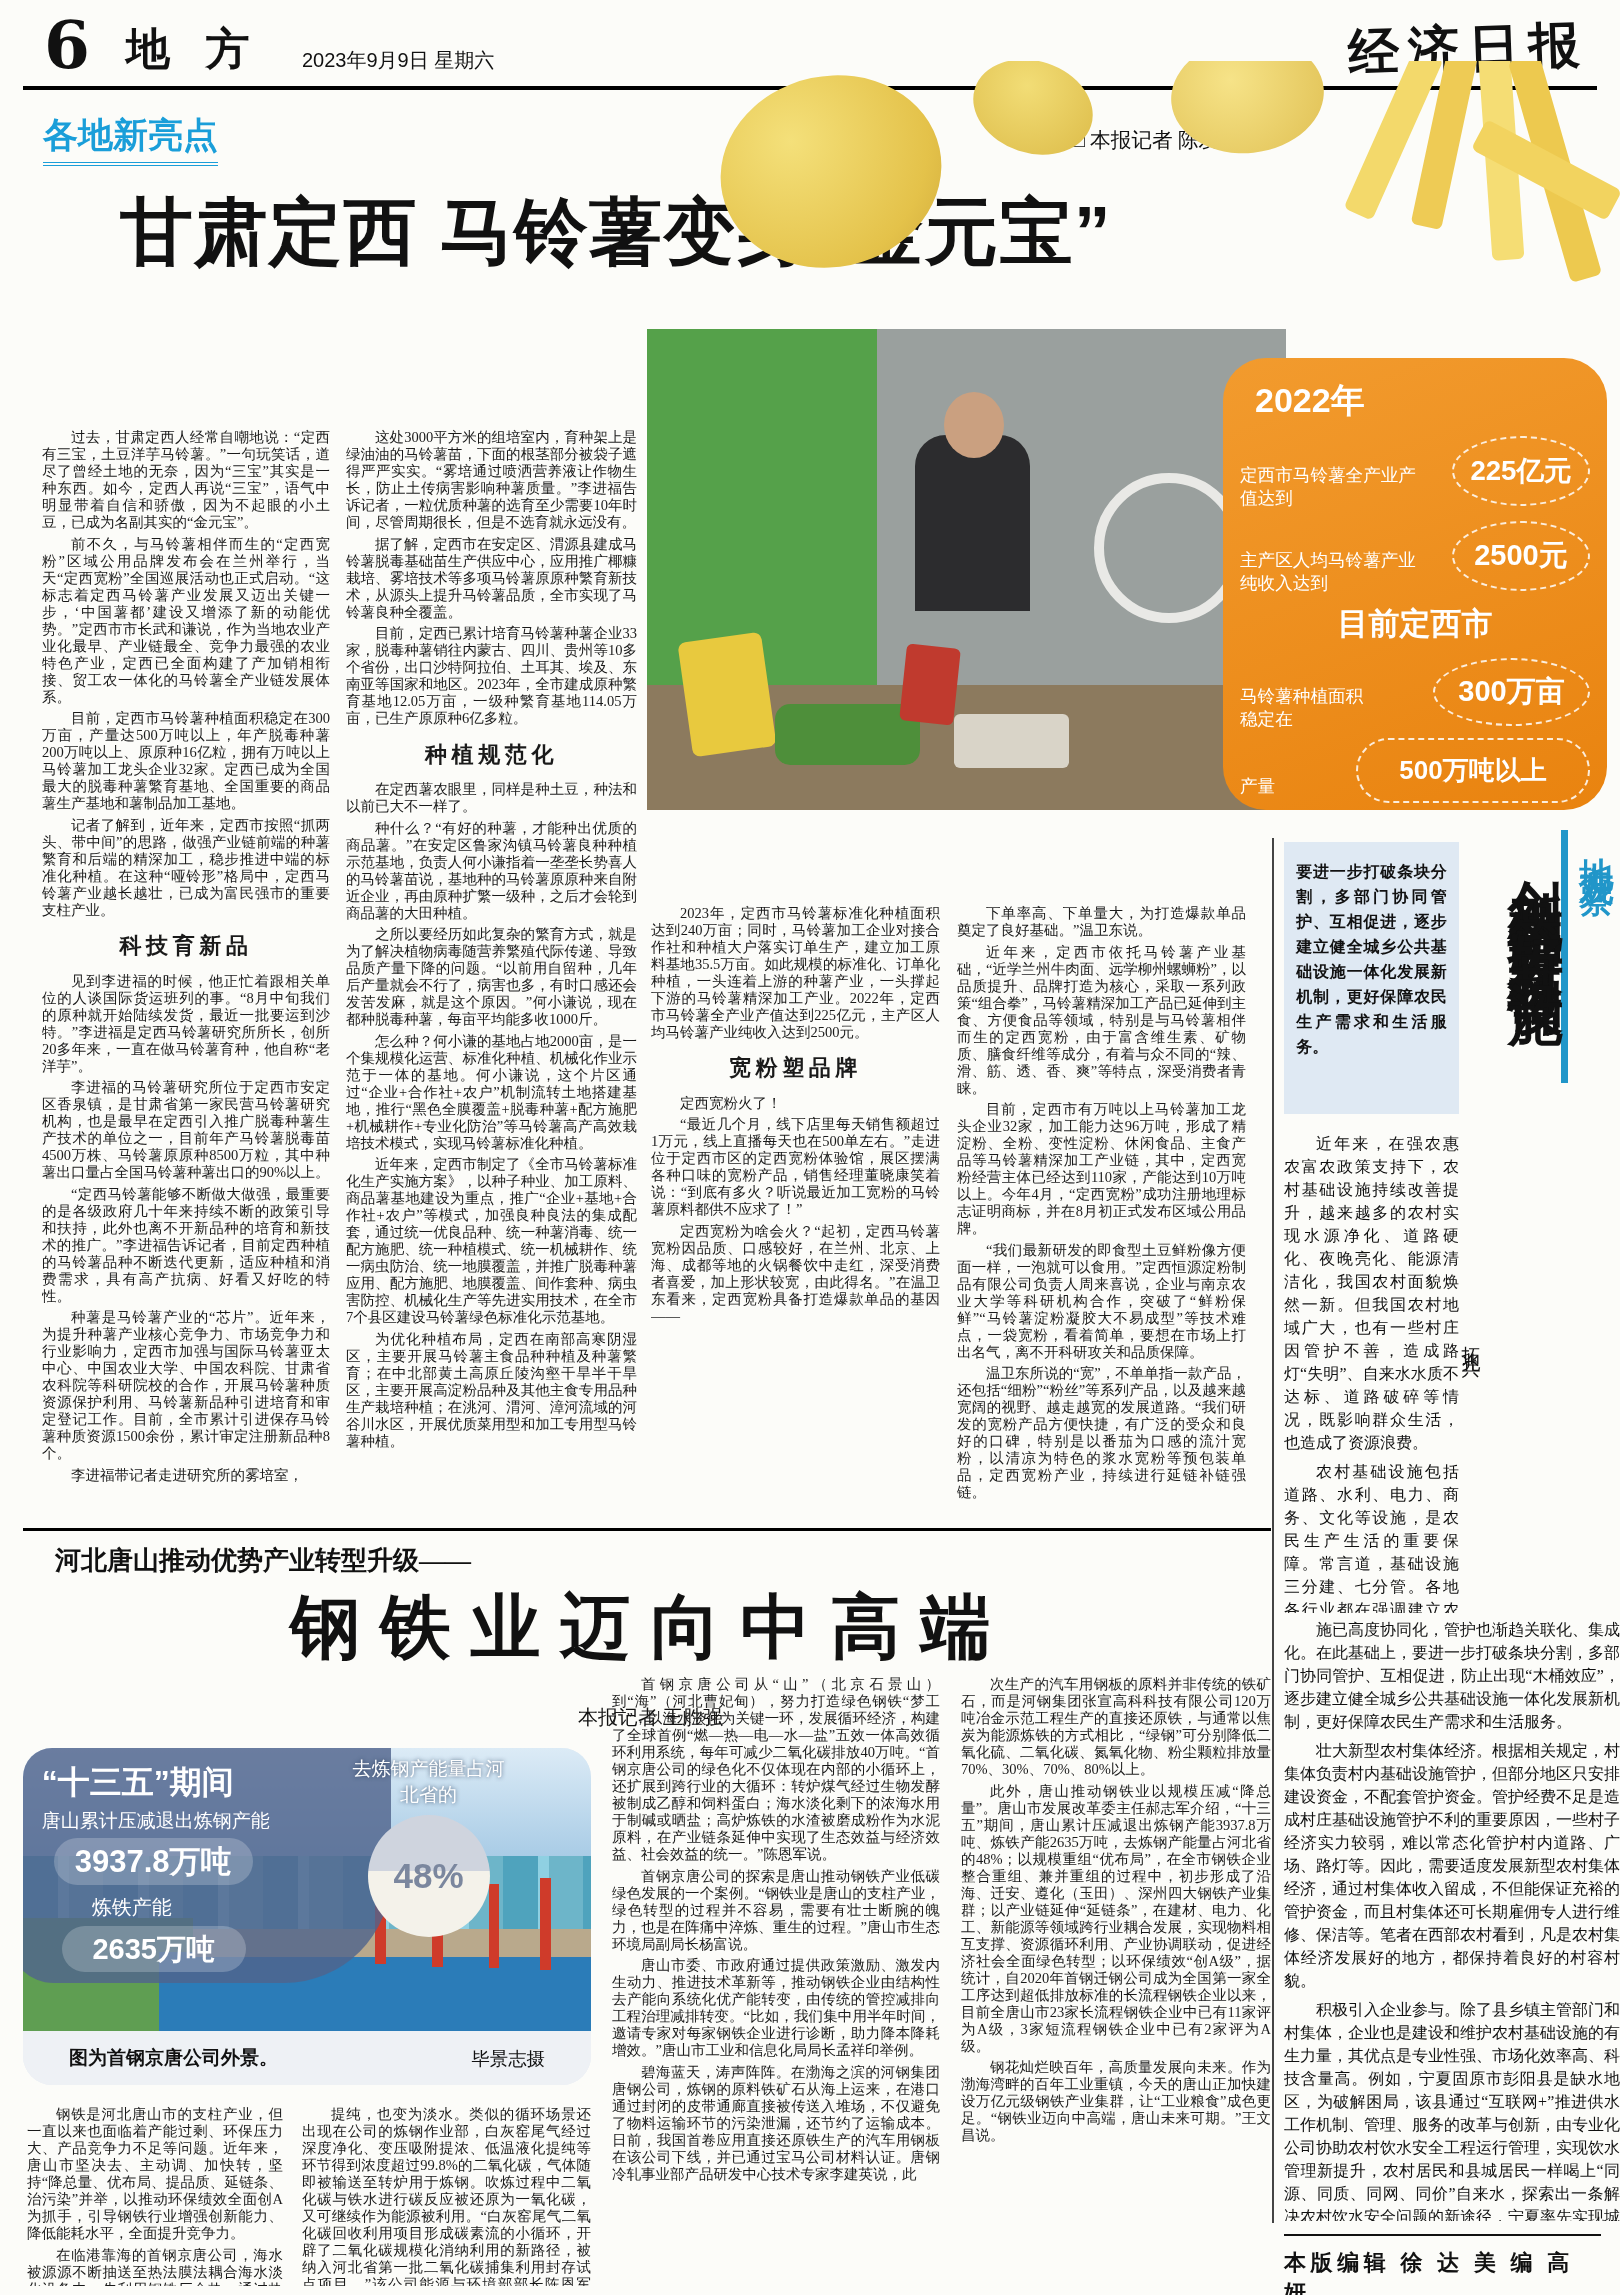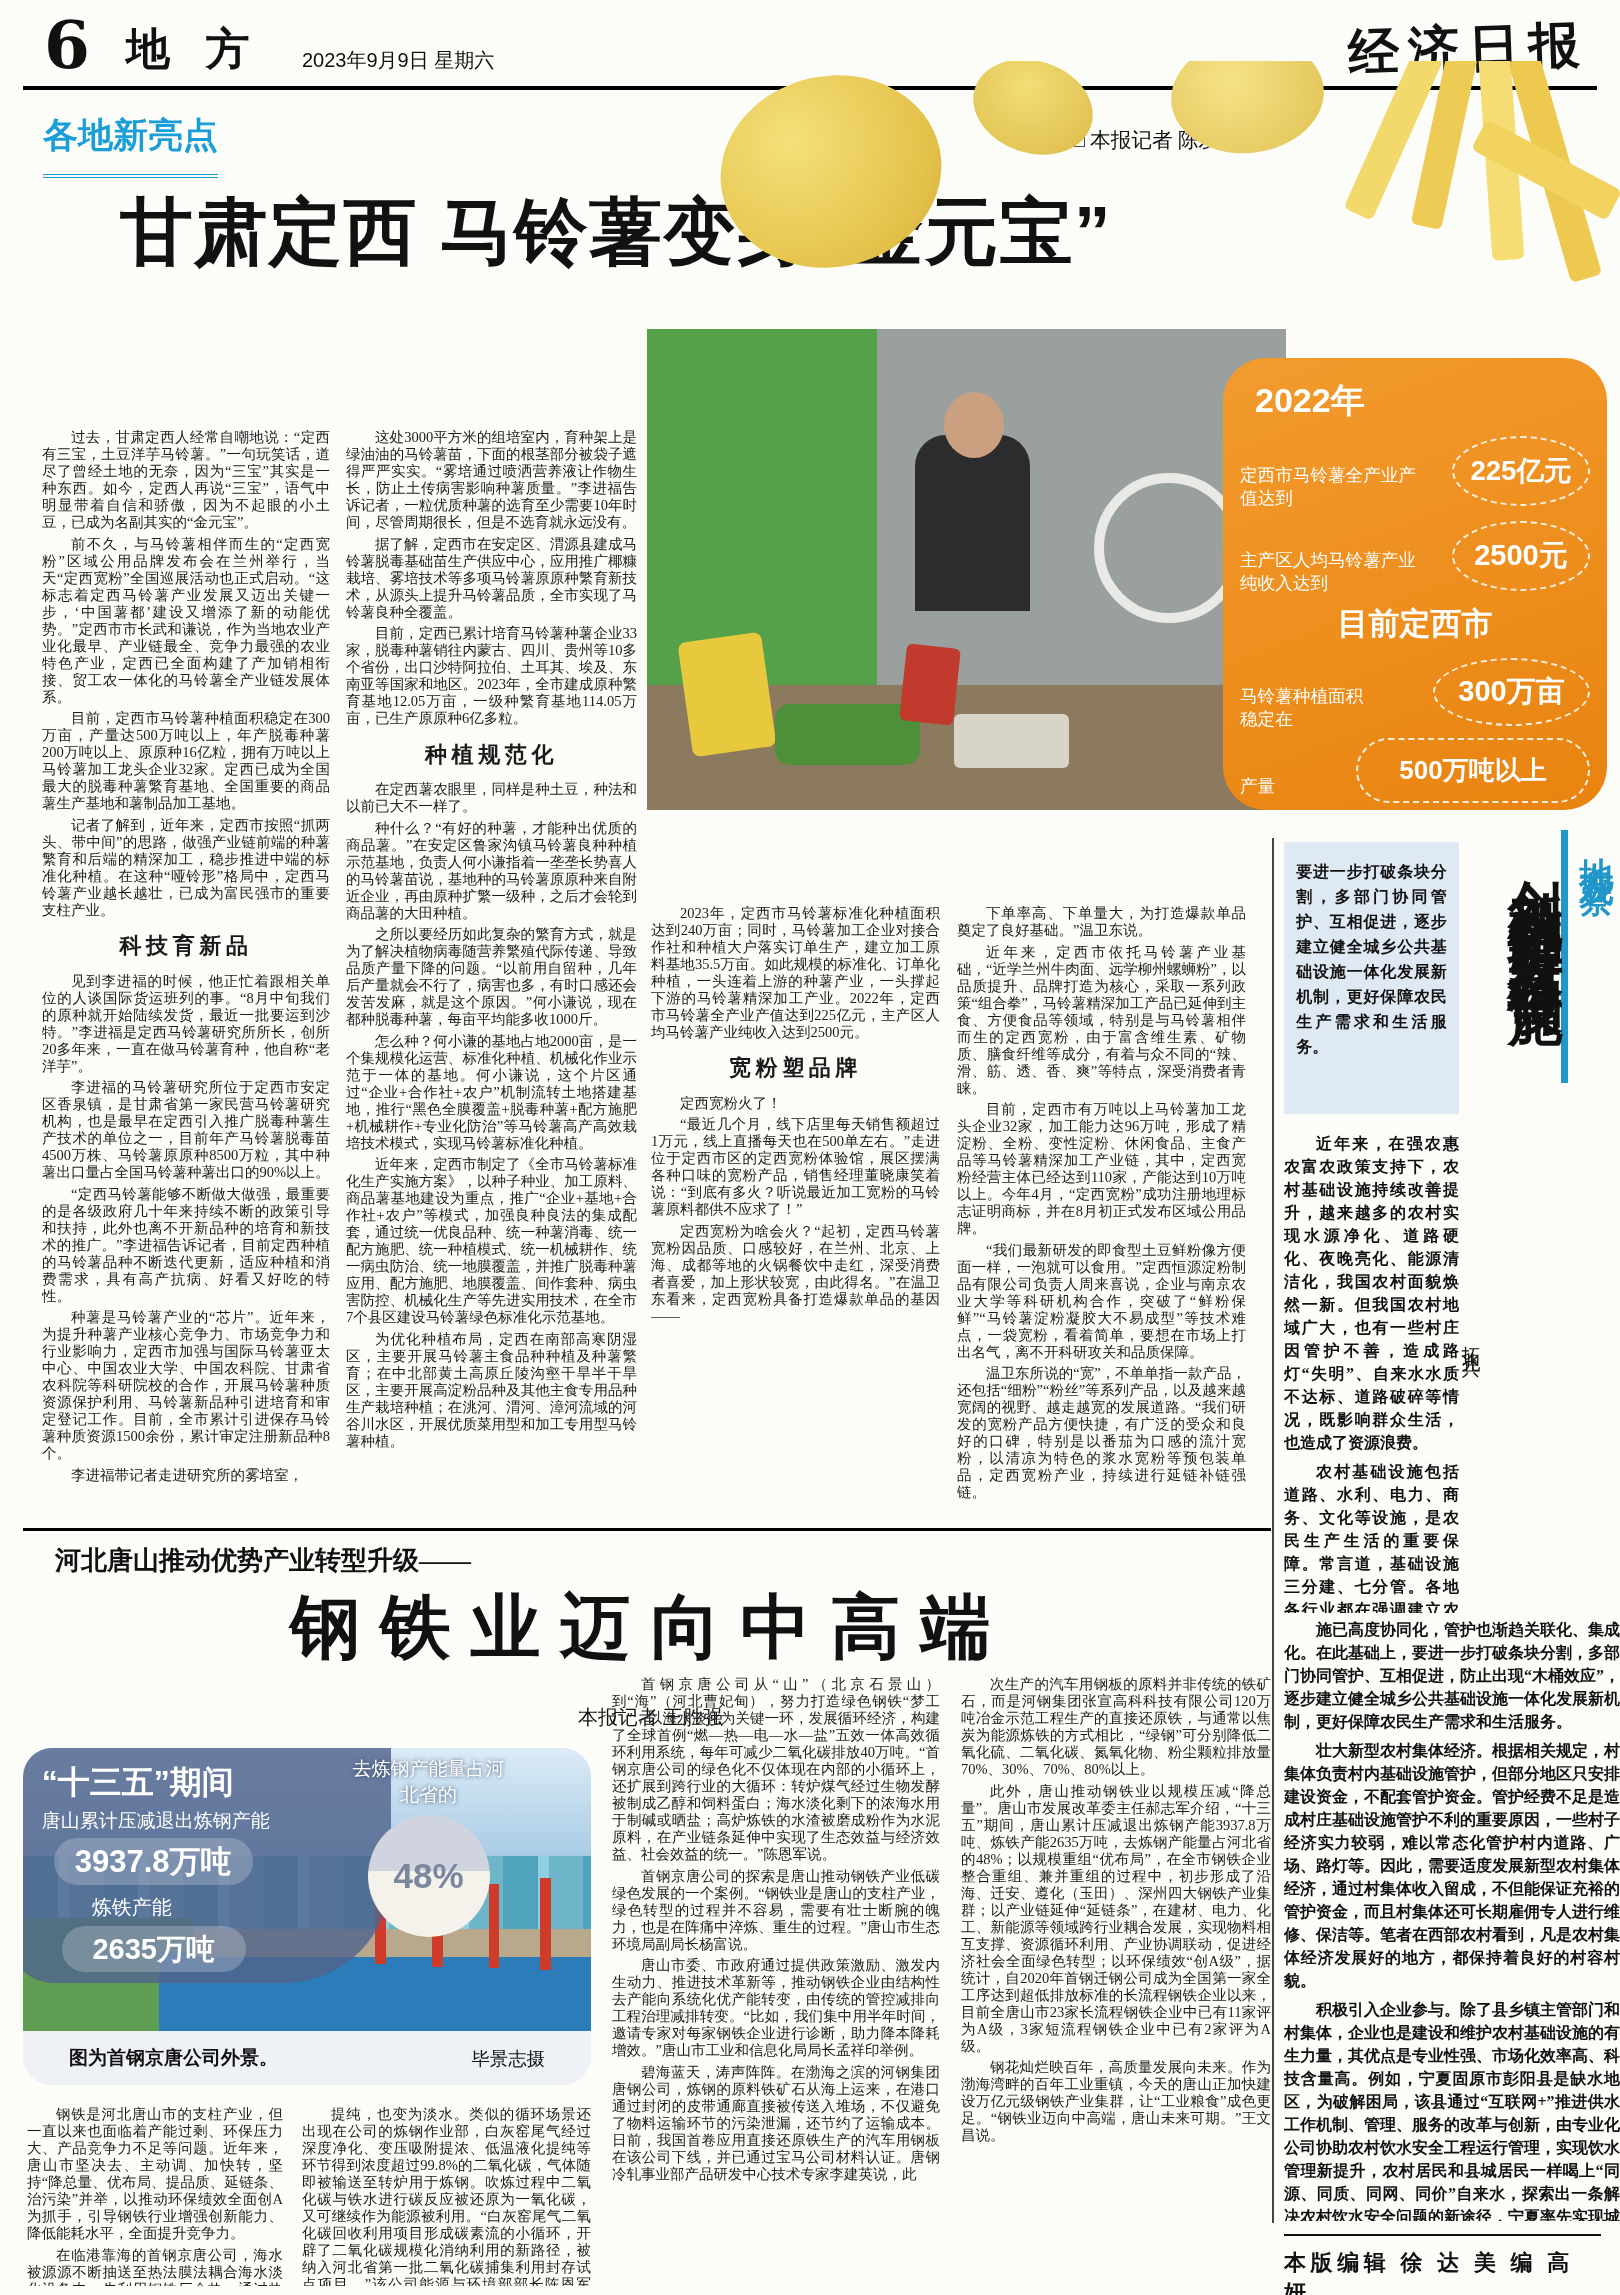--- a/index.html
+++ b/index.html
@@ -4,21 +4,21 @@
 <style>
   html,body{margin:0;padding:0;background:#e8e8e8;}
   #page{position:relative;width:1620px;height:2295px;background:#fcfcf9;margin:0 auto;
         font-family:"Liberation Serif",serif;color:#111;overflow:hidden;}
   .abs{position:absolute;}
   .colbox{position:absolute;overflow:hidden;text-align:justify;font-size:14.5px;line-height:17px;color:#1a1a1a;}
   .colbox p{margin:0 0 4.6px 0;text-indent:2em;}
   .subhead{font-family:"Liberation Sans",sans-serif;font-weight:bold;font-size:22px;
            text-align:center;margin:18.4px 0;letter-spacing:4.6px;}
   .sideband{font-size:16px;line-height:23px;}
-  .sideband p{margin:0 0 6.1px 0;text-indent:2em;font-weight:bold;}
+  .sideband p{margin:0 0 6.1px 0;text-indent:2em;}
   .pillrow{display:flex;align-items:center;justify-content:space-between;margin:7.7px 17px;}
   .oi-label{font-size:17.6px;line-height:23px;color:#fff;width:176px;font-family:"Liberation Sans",sans-serif;margin-top:32px;}
   .oi-pill{border:2.3px dashed rgba(255,255,255,.85);border-radius:50%;color:#fff;
            display:flex;align-items:center;justify-content:center;font-weight:bold;
            font-family:"Liberation Sans",sans-serif;}
   .steel-pill{background:rgba(255,255,255,.22);border-radius:31px;color:#fff;text-align:center;
            font-family:"Liberation Sans",sans-serif;font-weight:bold;}
   .vtext{writing-mode:vertical-rl;text-orientation:upright;}
 </style>
 </head>
@@ -27,21 +27,21 @@
 <div id="page">
 
   <div class="abs" style="left:0;top:0;width:1620px;height:90px;">
     <span class="abs" style="left:44px;top:6.1px;font-size:66px;font-weight:bold;font-family:'DejaVu Serif',serif;">6</span>
     <span class="abs" style="left:126px;top:20px;font-size:44px;font-weight:bold;letter-spacing:12.2px;">地 方</span>
     <span class="abs" style="left:302px;top:47px;font-size:20px;font-family:'Liberation Sans',sans-serif;">2023年9月9日  星期六</span>
     <span class="abs" style="right:31px;top:15.3px;font-size:51px;font-weight:bold;font-family:'DejaVu Serif',serif;transform:rotate(-2deg);letter-spacing:9.2px;">经济日报</span>
   </div>
   <div class="abs" style="left:23px;top:86px;width:1574px;height:3.8px;background:#000;"></div>
 
-  <div class="abs" style="left:43px;top:112px;font-size:35px;font-weight:bold;color:#1a9ed9;font-family:'Liberation Sans',sans-serif;border-bottom:4.6px double #1a9ed9;padding-bottom:15px;">各地新亮点</div>
+  <div class="abs" style="left:43px;top:112px;font-size:35px;font-weight:bold;color:#1a9ed9;font-family:'Liberation Sans',sans-serif;border-bottom:4.6px double #1a9ed9;padding-bottom:3px;">各地新亮点</div>
   <div class="abs" style="left:941px;top:126px;width:299px;text-align:right;font-size:20.7px;">□ 本报记者  陈发明</div>
 
   <div class="abs" style="left:42px;top:184px;width:1148px;height:115px;font-size:73px;font-weight:900;font-family:'Liberation Sans',sans-serif;text-align:center;letter-spacing:1.5px;">甘肃定西 马铃薯变身“金元宝”</div>
 
   <div class="abs" style="left:643px;top:61px;width:977px;height:268px;overflow:hidden;">
     <div class="abs" style="left:77px;top:15.3px;width:222px;height:191px;border-radius:50%;background:radial-gradient(circle at 35% 30%,#f4e07a,#e4c24a 70%,#cfa93a);transform:rotate(-12deg);"></div>
     <div class="abs" style="left:329px;top:0px;width:122px;height:92px;border-radius:50%;background:radial-gradient(circle at 40% 30%,#f2dd76,#dcbb48);transform:rotate(18deg);"></div>
     <div class="abs" style="left:528px;top:-23px;width:153px;height:115px;border-radius:50%;background:radial-gradient(circle at 40% 35%,#f6e388,#e0c053);transform:rotate(-6deg);"></div>
     <div class="abs" style="left:735px;top:-15.3px;width:31px;height:176px;background:#f3d96b;transform:rotate(24deg);border-radius:6.1px;"></div>
     <div class="abs" style="left:788px;top:-31px;width:31px;height:199px;background:#eecb55;transform:rotate(12deg);border-radius:6.1px;"></div>

